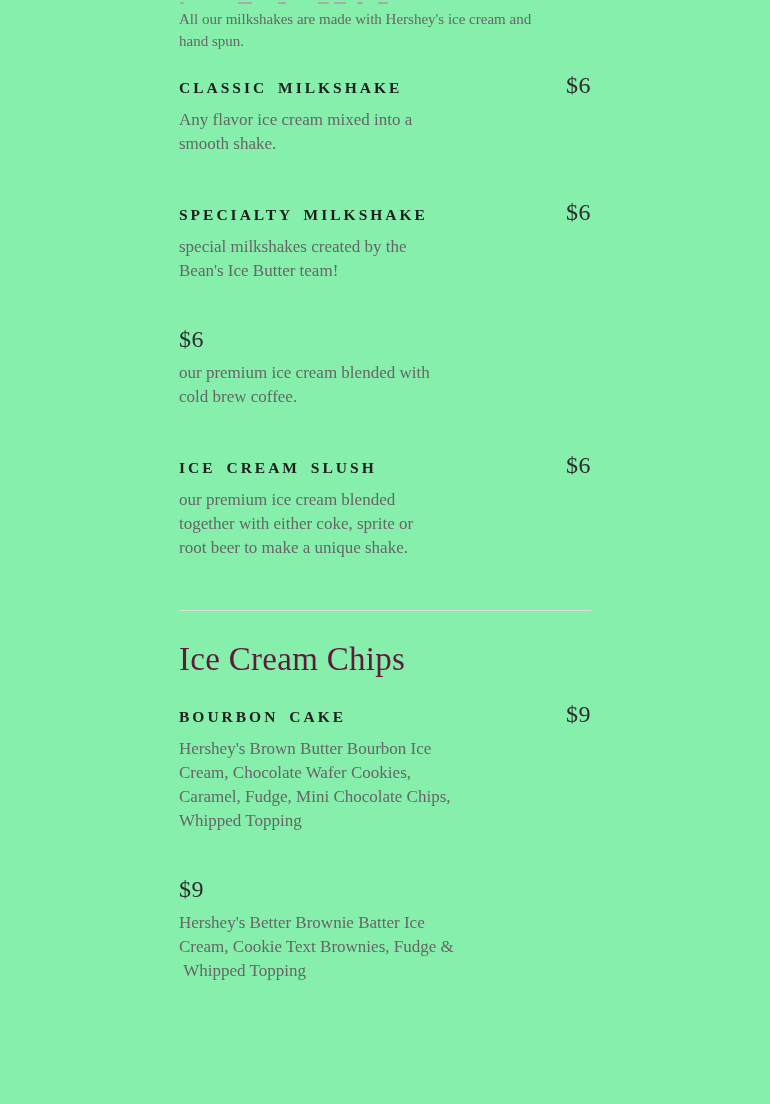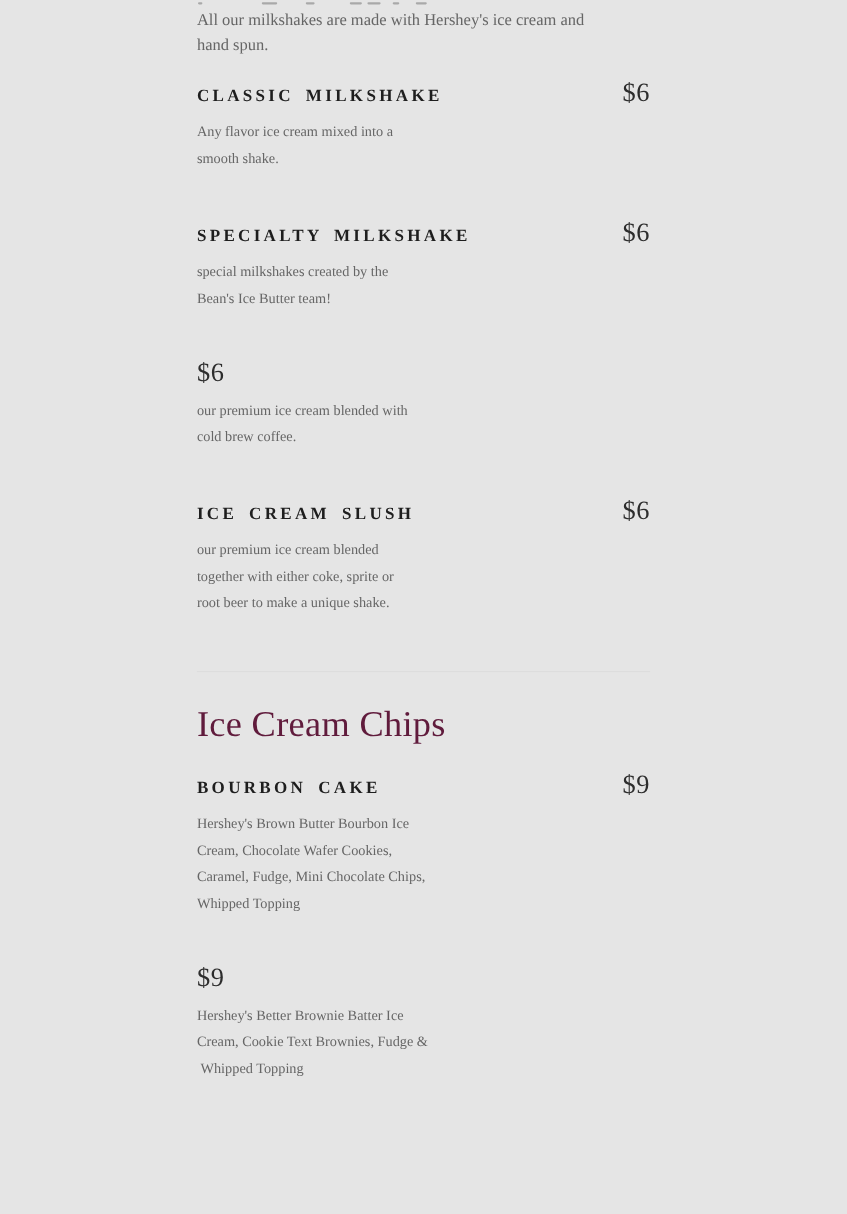--- a/index.html
+++ b/index.html
@@ -1,21 +1,21 @@
 <!DOCTYPE html>
 <html><head>
 <meta charset="utf-8">
 <style>
   * { box-sizing: border-box; }
   html, body { margin: 0; padding: 0; background: #ffffff; }
   .page {
     position: relative;
     width: 770px;
     height: 1104px;
-    background: #e5e5e5;
+    background: #86efac;
     overflow: hidden;
     font-family: "Liberation Serif", serif;
   }
   
   .clip-frag {
     position: absolute;
     top: 2px;
     height: 2px;
     background: #a9a9a9;
     border-radius: 1px;
@@ -54,21 +54,21 @@
   .item-price {
     font-size: 24px;
     line-height: 26px;
     color: #2d2d2d;
     letter-spacing: 0.5px;
     flex: 0 0 auto;
   }
   .item-desc {
     margin: 9px 0 0 0;
     max-width: 340px;
-    font-size: 13px;
+    font-size: 17px;
     line-height: 24px;
     color: #666666;
     white-space: pre-wrap;
   }
   .divider {
     border: none;
     border-top: 1px solid #dddddd;
     margin: 50px 0 0 0;
     height: 0;
   }

